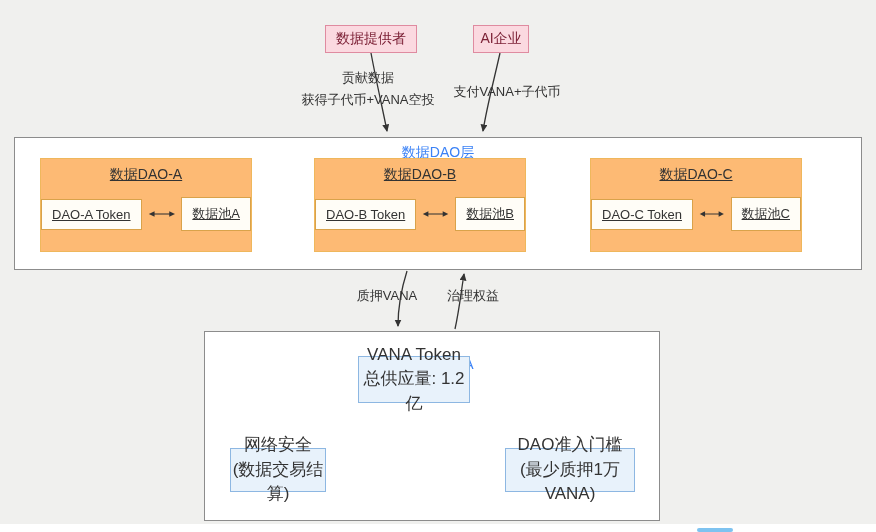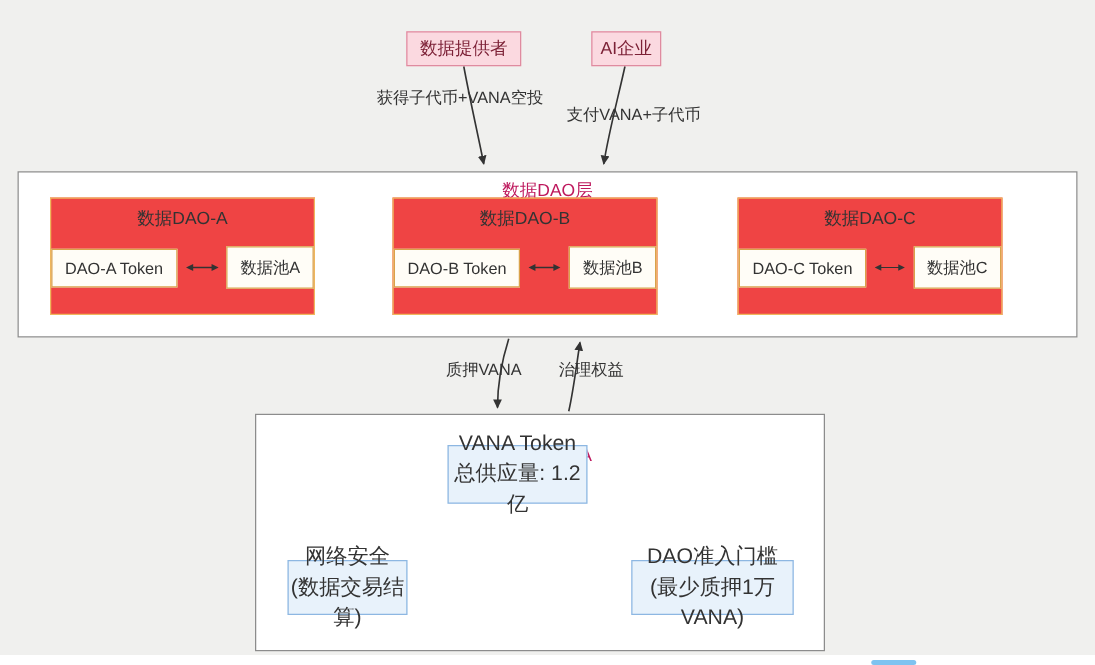--- a/index.html
+++ b/index.html
@@ -9,23 +9,23 @@
     font-family:"Liberation Sans","DejaVu Sans",sans-serif;
     color:#333;
   }
   .abs{position:absolute;}
   .node{
     display:flex;align-items:center;justify-content:center;
     font-size:14px;box-sizing:border-box;text-align:center;
   }
   .pink{background:#fbd9e0;border:1px solid #df8ba0;color:#7c2136;}
   .panel{background:#ffffff;border:1px solid #8c8c8c;box-sizing:border-box;}
-  .panel-title{font-size:14px;text-align:center;color:#be185d;}
+  .panel-title{font-size:14px;text-align:center;color:#3b82f6;}
   .dao{
-    background:#ef4444;border:1px solid #efb75c;box-sizing:border-box;
+    background:#fdba74;border:1px solid #efb75c;box-sizing:border-box;text-decoration:underline;
   }
   .dao-title{font-size:14px;text-align:center;margin-top:7px;color:#333;}
   .dao-row{
     display:flex;align-items:center;justify-content:center;
     gap:6px;margin-top:13px;
   }
   .inner{
     background:#fffdf7;border:1px solid #d9a24a;padding:7px 10px;
     font-size:13px;white-space:nowrap;
   }
@@ -65,20 +65,21 @@
 
     <path d="M 402 403 C 355 424 315 434 283 442" fill="none" stroke="#333" stroke-width="1.3" marker-end="url(#arr)"></path>
     <path d="M 414 403 L 414 442" fill="none" stroke="#333" stroke-width="1.3" marker-end="url(#arr)"></path>
     <path d="M 426 403 C 478 424 526 434 564 442" fill="none" stroke="#333" stroke-width="1.3" marker-end="url(#arr)"></path>
   </svg>
 
   <div class="abs node pink" style="left:325px;top:25px;width:92px;height:28px;">数据提供者</div>
   <div class="abs node pink" style="left:473px;top:25px;width:56px;height:28px;">AI企业</div>
 
   <div class="abs flow-label" style="left:290px;top:67px;width:156px;">
+    <div>贡献数据</div>
     <div>获得子代币+VANA空投</div>
   </div>
   <div class="abs flow-label" style="left:445px;top:81px;width:124px;">支付VANA+子代币</div>
 
   <div class="abs panel" style="left:14px;top:137px;width:848px;height:133px;">
     <div class="panel-title" style="margin-top:6px;">数据DAO层</div>
   </div>
 
   <div class="abs dao" style="left:40px;top:158px;width:212px;height:94px;">
     <div class="dao-title">数据DAO-A</div>

